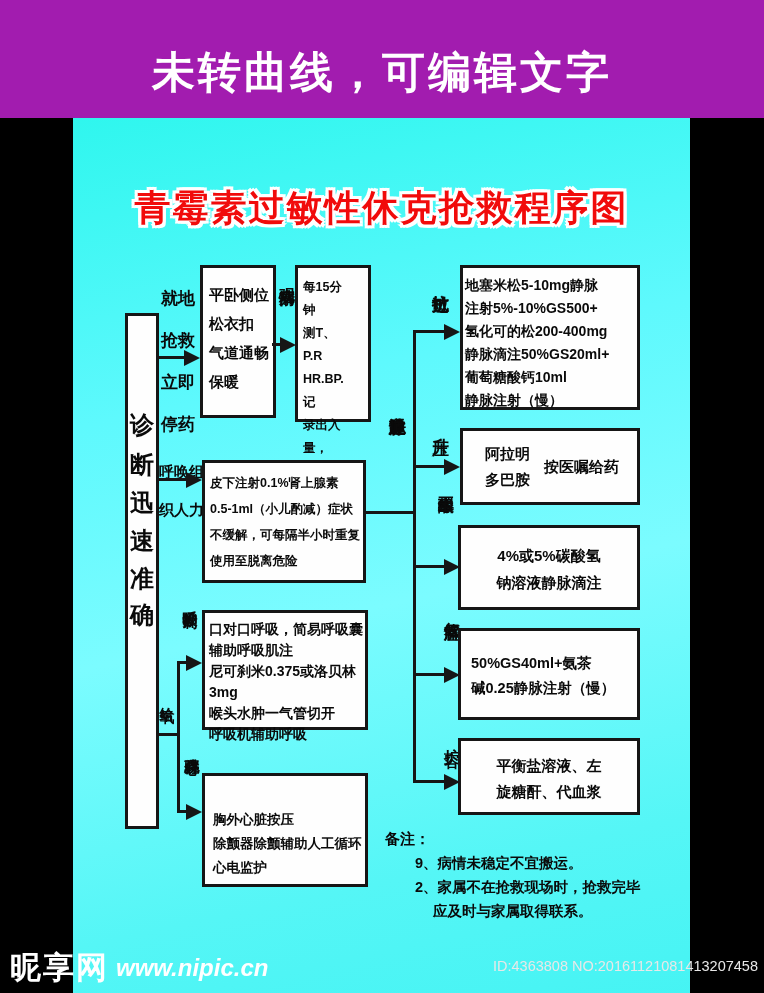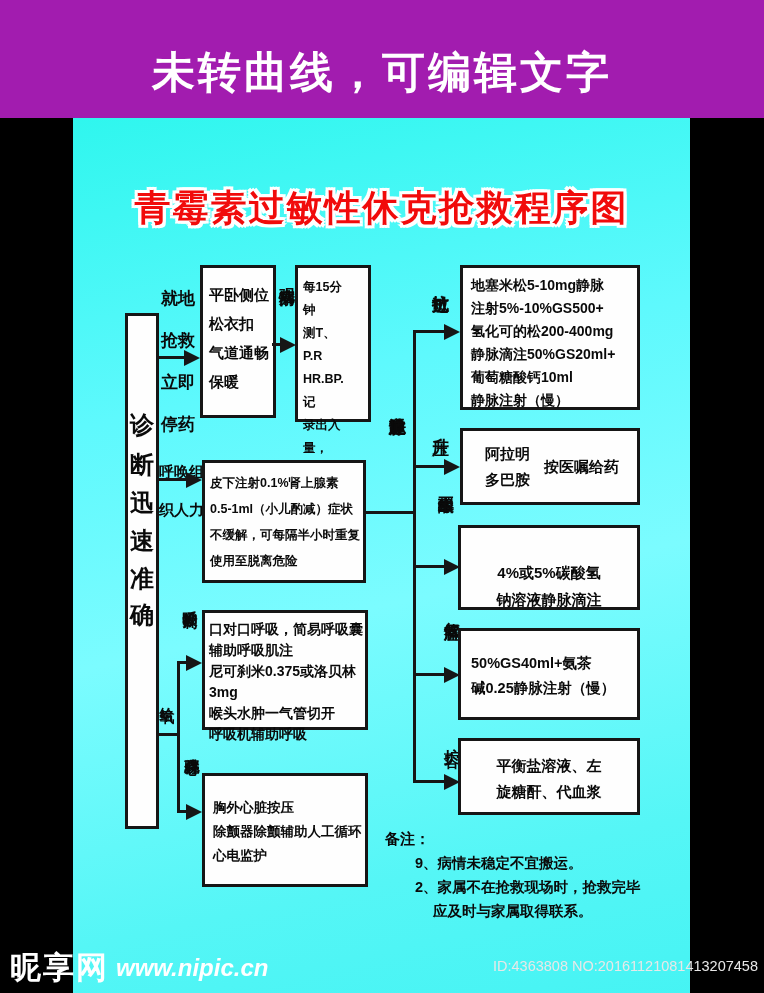--- a/index.html
+++ b/index.html
@@ -90,21 +90,21 @@
 
     <div class="lbl vt" style="left:107px;top:481px;font-size:15px;letter-spacing:1px;">呼吸抑制</div>
     <div class="lbl vt" style="left:84px;top:577px;font-size:15px;letter-spacing:2px;">给氧</div>
     <div class="lbl vt" style="left:109px;top:629px;font-size:15px;">心跳骤停</div>
 
     <div class="box" style="left:129px;top:492px;width:166px;height:120px;font-size:14px;line-height:21px;padding:6px 1px 0 4px;">口对口呼吸，简易呼吸囊
 辅助呼吸肌注
 尼可刹米0.375或洛贝林3mg
 喉头水肿一气管切开
 呼吸机辅助呼吸</div>
-    <div class="box" style="left:129px;top:655px;width:166px;height:114px;font-size:13.5px;line-height:24px;padding:20px 1px 0 8px;">胸外心脏按压
+    <div class="box" style="left:129px;top:655px;width:166px;height:114px;font-size:13.5px;line-height:24px;padding:32px 1px 0 8px;">胸外心脏按压
 除颤器除颤辅助人工循环
 心电监护</div>
 
     <div class="hline" style="left:293px;top:393px;width:49px;"></div>
     <div class="lbl vt" style="left:313px;top:286px;font-size:17px;">建立静脉通道</div>
     <div class="vline" style="left:340px;top:212px;height:453px;"></div>
 
     <div class="hline" style="left:340px;top:212px;width:33px;"></div>
     <div class="arr" style="left:371px;top:206px;"></div>
     <div class="hline" style="left:340px;top:347px;width:33px;"></div>
@@ -115,34 +115,34 @@
     <div class="arr" style="left:371px;top:549px;"></div>
     <div class="hline" style="left:340px;top:662px;width:33px;"></div>
     <div class="arr" style="left:371px;top:656px;"></div>
 
     <div class="lbl vt" style="left:356px;top:163px;font-size:17px;letter-spacing:1px;">抗过敏</div>
     <div class="lbl vt" style="left:356px;top:306px;font-size:17px;letter-spacing:4px;">升压</div>
     <div class="lbl vt" style="left:362px;top:366px;font-size:16px;">纠正酸中毒</div>
     <div class="lbl vt" style="left:368px;top:491px;font-size:16px;letter-spacing:1px;">气管解痉</div>
     <div class="lbl vt" style="left:368px;top:617px;font-size:16px;letter-spacing:3px;">扩容</div>
 
-    <div class="box" style="left:387px;top:147px;width:180px;height:145px;font-size:14px;line-height:23px;padding:6px 1px 0 8px;">地塞米松5-10mg静脉
+    <div class="box" style="left:387px;top:147px;width:180px;height:145px;font-size:14px;line-height:23px;padding:6px 1px 0 2px;">地塞米松5-10mg静脉
 注射5%-10%GS500+
 氢化可的松200-400mg
 静脉滴注50%GS20ml+
 葡萄糖酸钙10ml
 静脉注射（慢）</div>
 
     <div class="box r2flex" style="left:387px;top:310px;width:180px;height:77px;">
       <div style="font-size:15px;line-height:26px;margin-left:22px;white-space:pre-line;">阿拉明
 多巴胺</div>
       <div style="font-size:15px;margin-left:14px;padding-top:2px;">按医嘱给药</div>
     </div>
 
-    <div class="box" style="left:385px;top:407px;width:182px;height:85px;font-size:15px;line-height:27px;padding-top:31px;text-align:center;">4%或5%碳酸氢
+    <div class="box" style="left:385px;top:407px;width:182px;height:85px;font-size:15px;line-height:27px;padding-top:14px;text-align:center;">4%或5%碳酸氢
 钠溶液静脉滴注</div>
     <div class="box" style="left:385px;top:510px;width:182px;height:92px;font-size:14.5px;line-height:25px;padding:20px 1px 0 10px;">50%GS40ml+氨茶
 碱0.25静脉注射（慢）</div>
     <div class="box" style="left:385px;top:620px;width:182px;height:77px;font-size:15px;line-height:26px;padding-top:12px;text-align:center;">平衡盐溶液、左
 旋糖酐、代血浆</div>
 
     <div class="notes-line" style="left:312px;top:712px;font-size:15px;">备注：</div>
     <div class="notes-line" style="left:342px;top:736px;">9、病情未稳定不宜搬运。</div>
     <div class="notes-line" style="left:342px;top:760px;">2、家属不在抢救现场时，抢救完毕</div>
     <div class="notes-line" style="left:360px;top:784px;text-align:right;">应及时与家属取得联系。</div>

